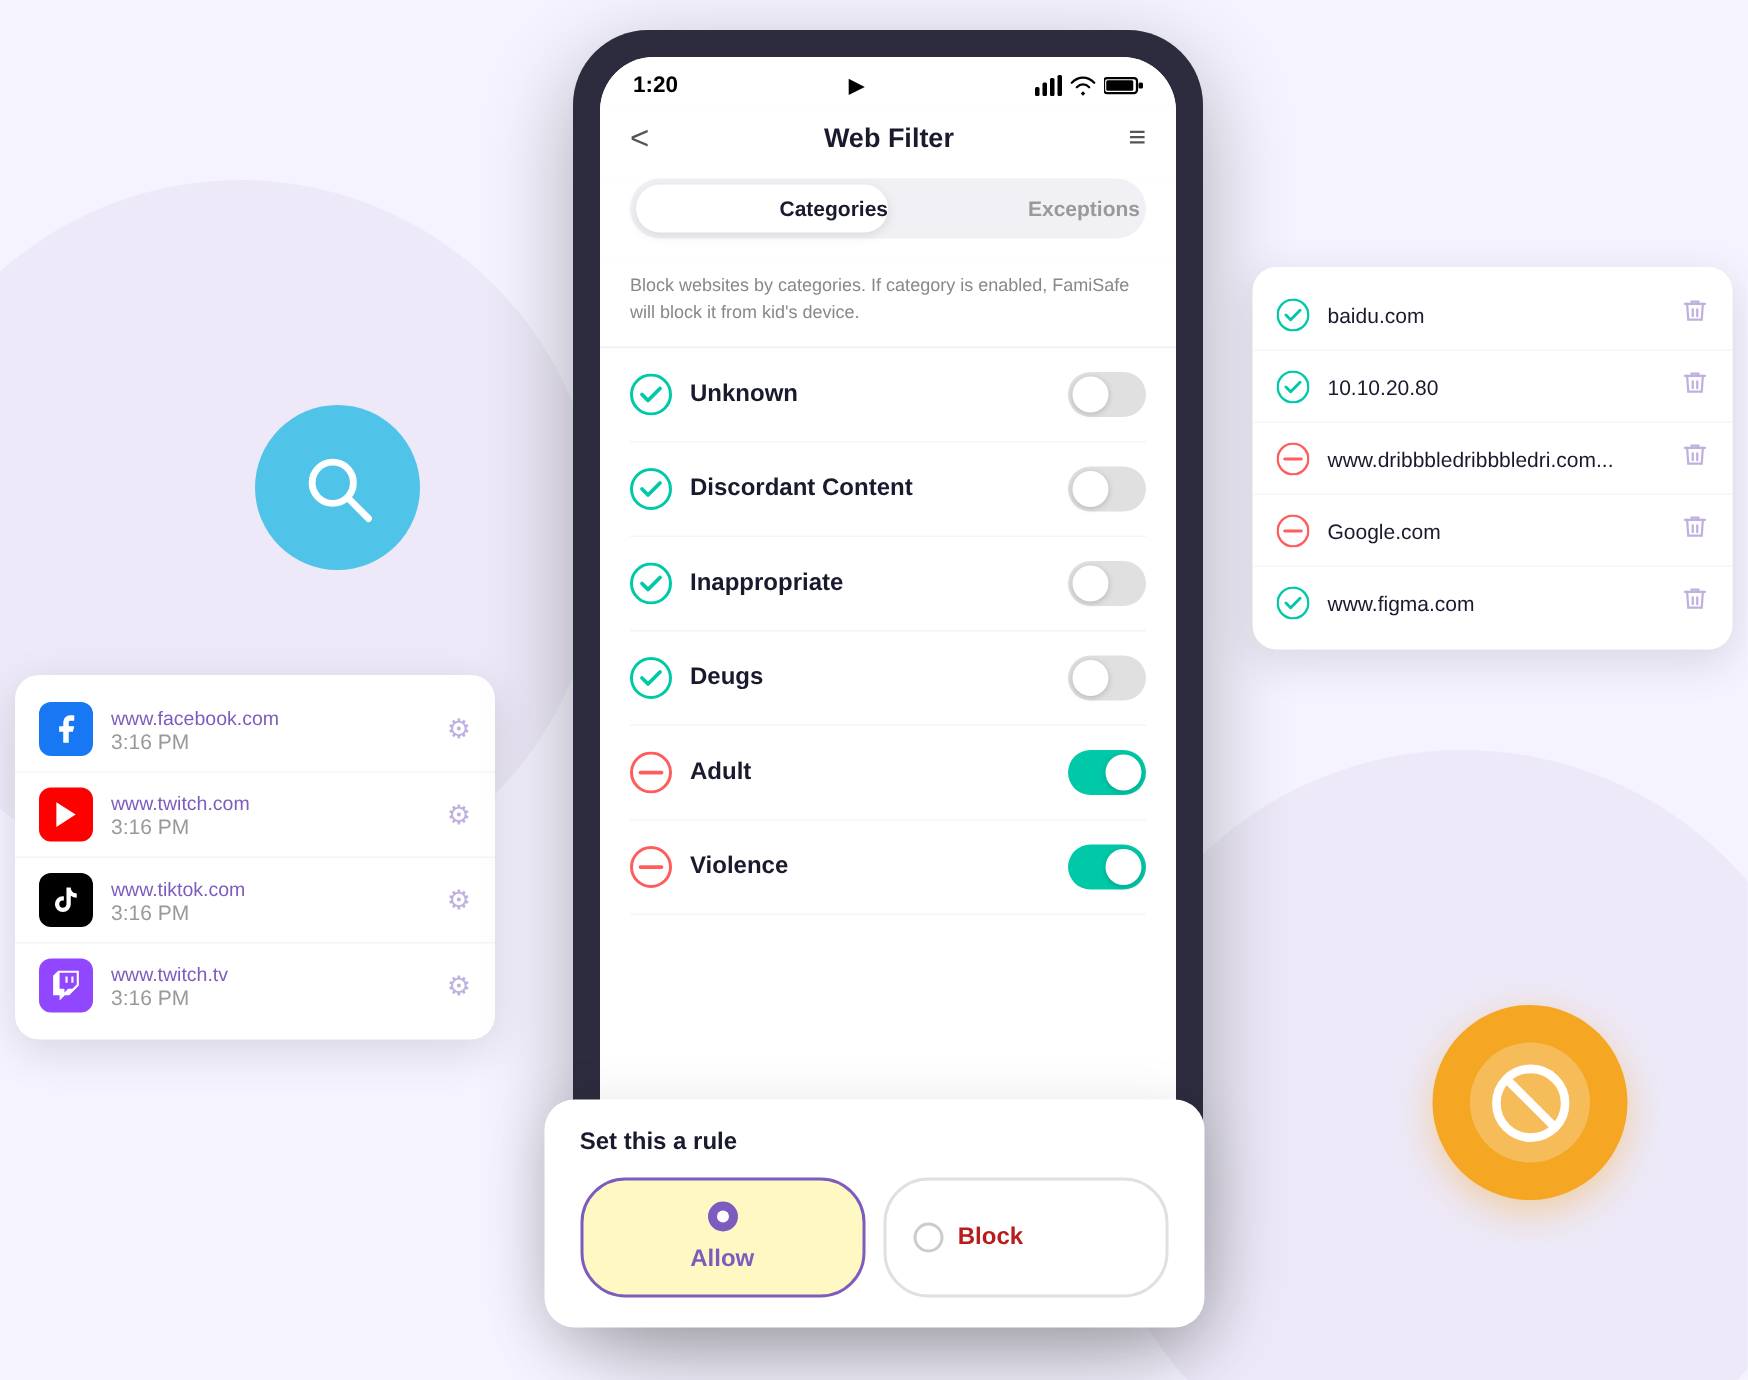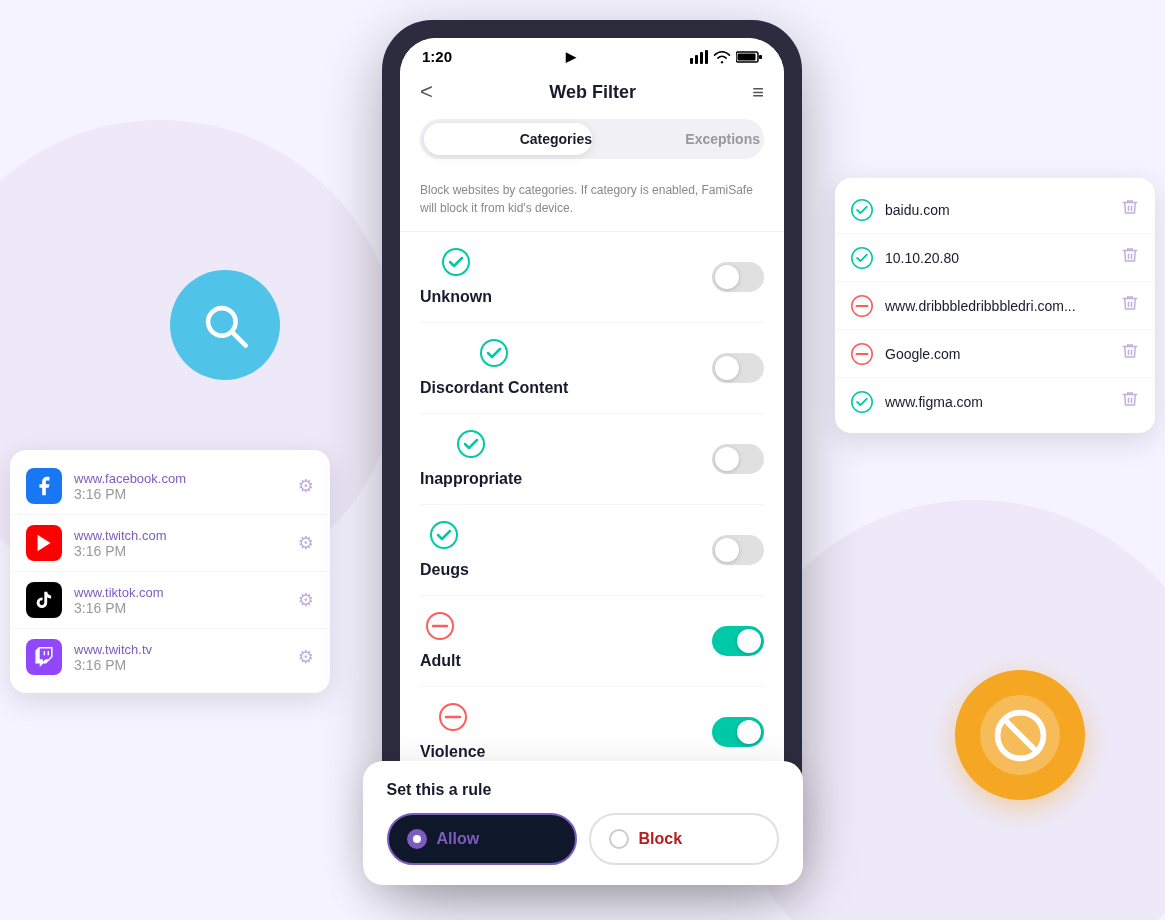--- a/index.html
+++ b/index.html
@@ -172,21 +172,20 @@
       display: flex;
       align-items: center;
       justify-content: space-between;
       padding: 16px 0;
       border-bottom: 1px solid #f5f5f5;
     }
     .category-left {
       display: flex;
       align-items: center;
       gap: 12px;
-      flex-direction: column;
     }
     .category-icon {
       width: 28px;
       height: 28px;
     }
     .category-name {
       font-size: 16px;
       font-weight: 600;
       color: #1a1a2e;
     }
@@ -351,21 +350,22 @@
       gap: 10px;
       padding: 14px 18px;
       border-radius: 30px;
       border: 2px solid;
       cursor: pointer;
       font-size: 16px;
       font-weight: 600;
     }
     .rule-btn.allow {
       border-color: #7c5cbf;
-      background: #0f172a;
+      background: #fef9c3;
+      flex-direction: column;
     }
     .rule-btn.allow .radio-dot {
       width: 20px;
       height: 20px;
       border-radius: 50%;
       border: 2px solid #7c5cbf;
       background: #7c5cbf;
       display: flex;
       align-items: center;
       justify-content: center;

